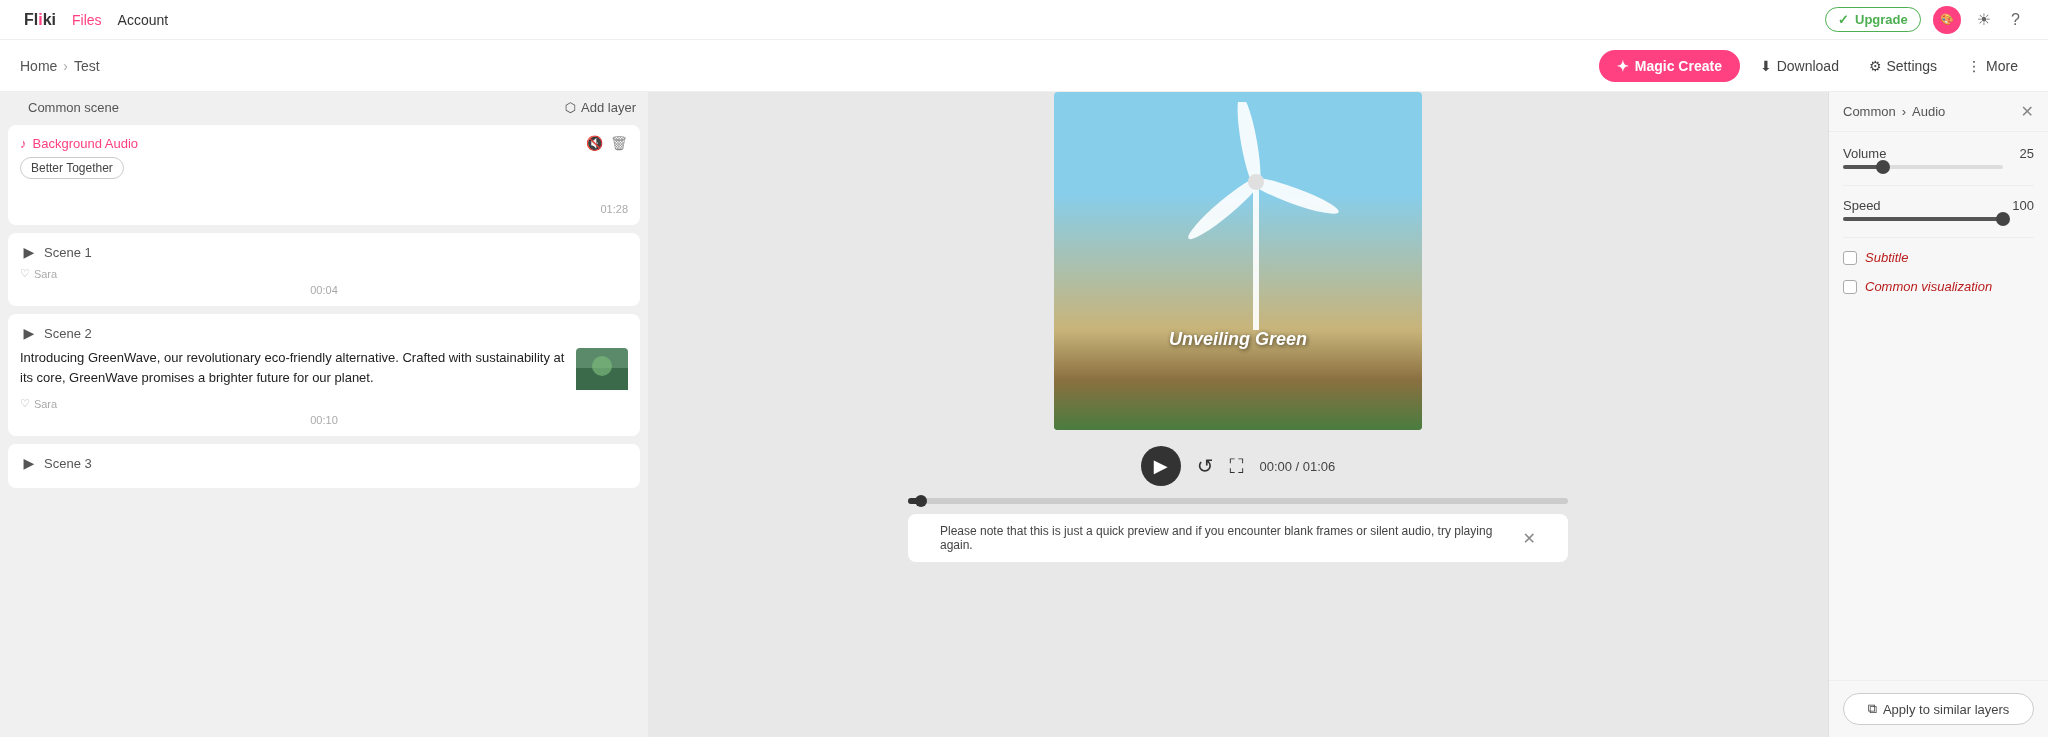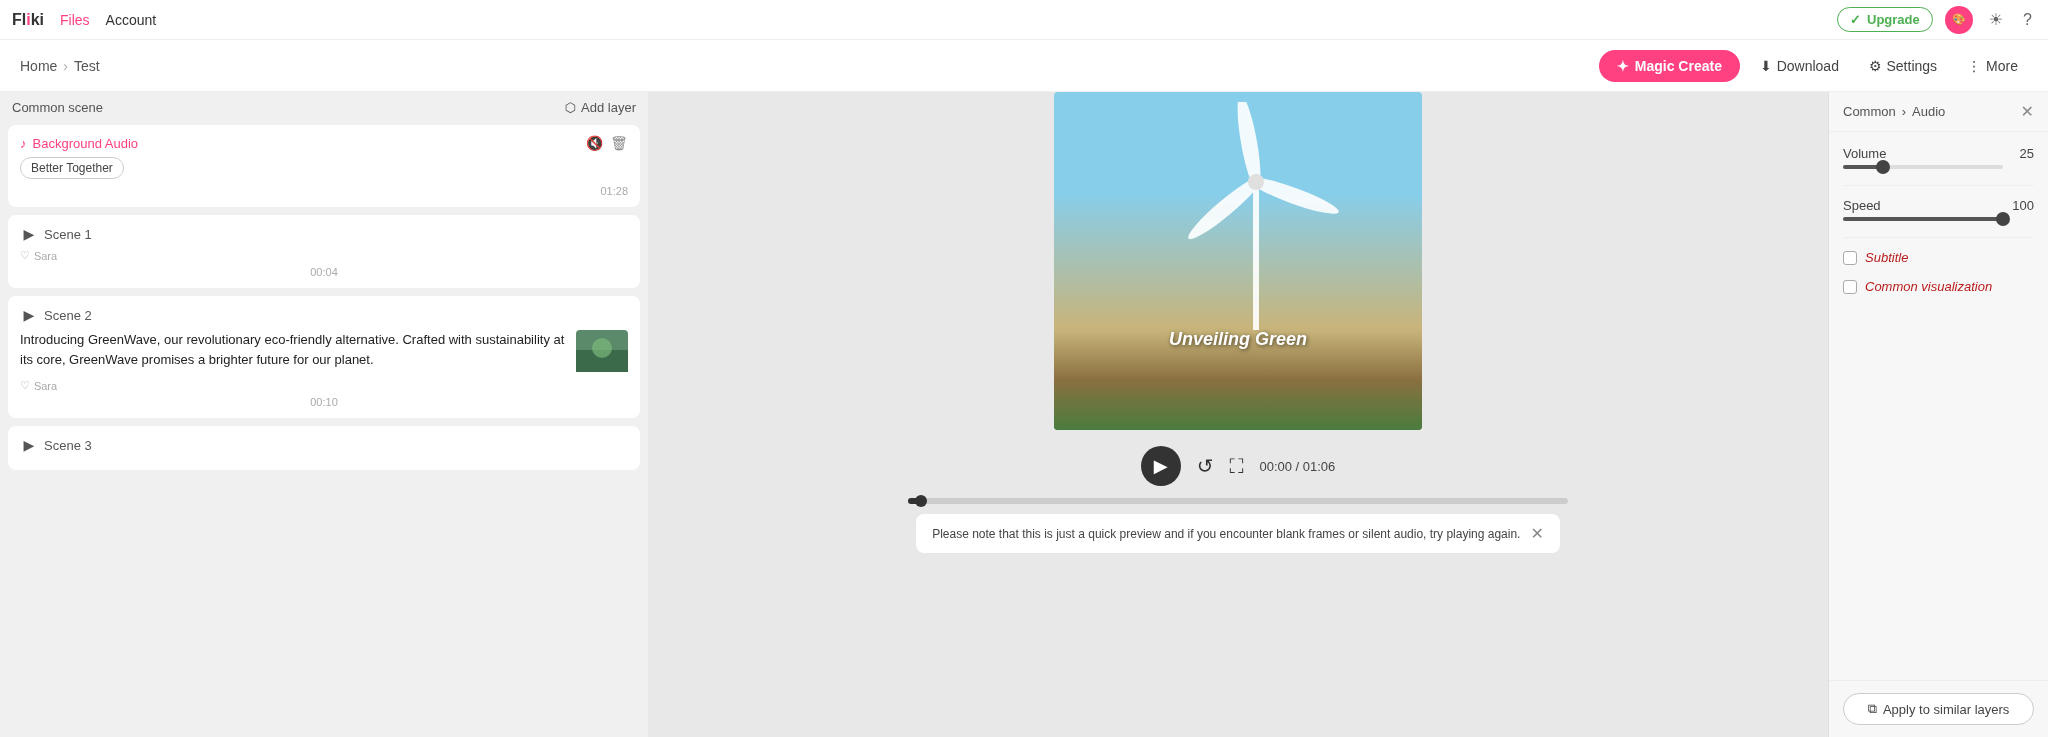--- a/index.html
+++ b/index.html
@@ -1,21 +1,21 @@
 <!DOCTYPE html>
 <html><head>
   <meta charset="utf-8">
   <style>
     * { box-sizing: border-box; margin: 0; padding: 0; }
     body { font-family: -apple-system, BlinkMacSystemFont, 'Segoe UI', sans-serif; background: #f5f5f5; color: #333; font-size: 14px; height: 737px; overflow: hidden; }
 
     
     .top-nav {
       display: flex; align-items: center; justify-content: space-between;
-      background: #fff; padding: 0 12px; height: 40px;
+      background: #fff; padding: 0 24px; height: 40px;
       border-bottom: 1px solid #eee;
     }
     .top-nav-left { display: flex; align-items: center; gap: 16px; }
     .logo { font-weight: 700; font-size: 16px; color: #333; }
     .logo span { color: #ff4081; }
     .nav-link { color: #ff4081; font-weight: 500; cursor: pointer; }
     .nav-link.plain { color: #333; }
     .top-nav-right { display: flex; align-items: center; gap: 12px; }
     .upgrade-btn {
       display: flex; align-items: center; gap: 6px;
@@ -44,35 +44,35 @@
       background: transparent; border: none; color: #444; font-size: 14px; cursor: pointer; padding: 6px 10px;
     }
 
     
     .main-layout { display: flex; height: calc(737px - 92px); }
 
     
     .left-panel { width: 648px; background: #f0f0f0; overflow-y: auto; flex-shrink: 0; }
     .common-scene-header {
       display: flex; align-items: flex-start; justify-content: space-between;
-      padding: 8px 12px 6px 12px;
+      padding: 8px 12px 6px 28px;
     }
     .common-scene-title { font-size: 13px; color: #555; }
     .add-layer-btn { display: flex; align-items: center; gap: 5px; font-size: 13px; color: #555; cursor: pointer; background: none; border: none; }
 
     .layer-card {
       background: #fff; border-radius: 8px; margin: 4px 8px 8px 8px;
       padding: 10px 12px;
     }
     .layer-header { display: flex; align-items: center; justify-content: space-between; }
     .bg-audio-label { display: flex; align-items: center; gap: 6px; color: #ff4081; font-size: 13px; font-weight: 500; }
     .layer-actions { display: flex; align-items: center; gap: 6px; }
     .layer-icon-btn { background: none; border: none; cursor: pointer; color: #888; font-size: 14px; }
     .audio-tag { display: inline-block; border: 1px solid #ccc; border-radius: 16px; padding: 3px 10px; font-size: 12px; color: #444; margin-top: 6px; }
-    .layer-time { text-align: right; font-size: 11px; color: #aaa; margin-top: 6px; }
+    .layer-time { text-align: right; font-size: 11px; color: #aaa; margin-top: 24px; }
 
     .scene-card {
       background: #fff; border-radius: 8px; margin: 8px;
       padding: 10px 12px; position: relative;
     }
     .scene-header { display: flex; align-items: center; gap: 6px; margin-bottom: 6px; }
     .scene-play-btn { width: 18px; height: 18px; border: none; background: none; cursor: pointer; color: #555; font-size: 14px; }
     .scene-title { font-size: 13px; color: #555; font-weight: 500; }
     .scene-body { display: flex; align-items: flex-start; justify-content: space-between; gap: 8px; }
     .scene-text { font-size: 13px; color: #222; line-height: 1.5; flex: 1; }
@@ -113,21 +113,21 @@
       width: 660px; height: 6px; background: #ccc; border-radius: 3px; margin: 6px auto;
       position: relative;
     }
     .timeline-progress { width: 2%; height: 100%; background: #333; border-radius: 3px; }
     .timeline-dot {
       width: 12px; height: 12px; background: #333; border-radius: 50%;
       position: absolute; left: 1%; top: -3px;
     }
 
     .preview-notice {
-      background: #fff; border-radius: 8px; padding: 10px 16px;
+      background: #fff; border-radius: 8px; padding: 10px 32px;
       display: flex; align-items: center; gap: 10px; font-size: 12px; color: #444;
       margin: 4px 10px; max-width: 660px;
     }
     .notice-close { background: none; border: none; cursor: pointer; color: #888; font-size: 16px; margin-left: auto; }
 
     
     .right-panel { width: 220px; background: #f7f7f7; border-left: 1px solid #e0e0e0; display: flex; flex-direction: column; flex-shrink: 0; }
     .right-header { display: flex; align-items: center; justify-content: space-between; padding: 10px 14px; border-bottom: 1px solid #eee; }
     .right-breadcrumb { display: flex; align-items: center; gap: 6px; font-size: 13px; color: #555; }
     .close-btn { background: none; border: none; cursor: pointer; font-size: 16px; color: #888; }

